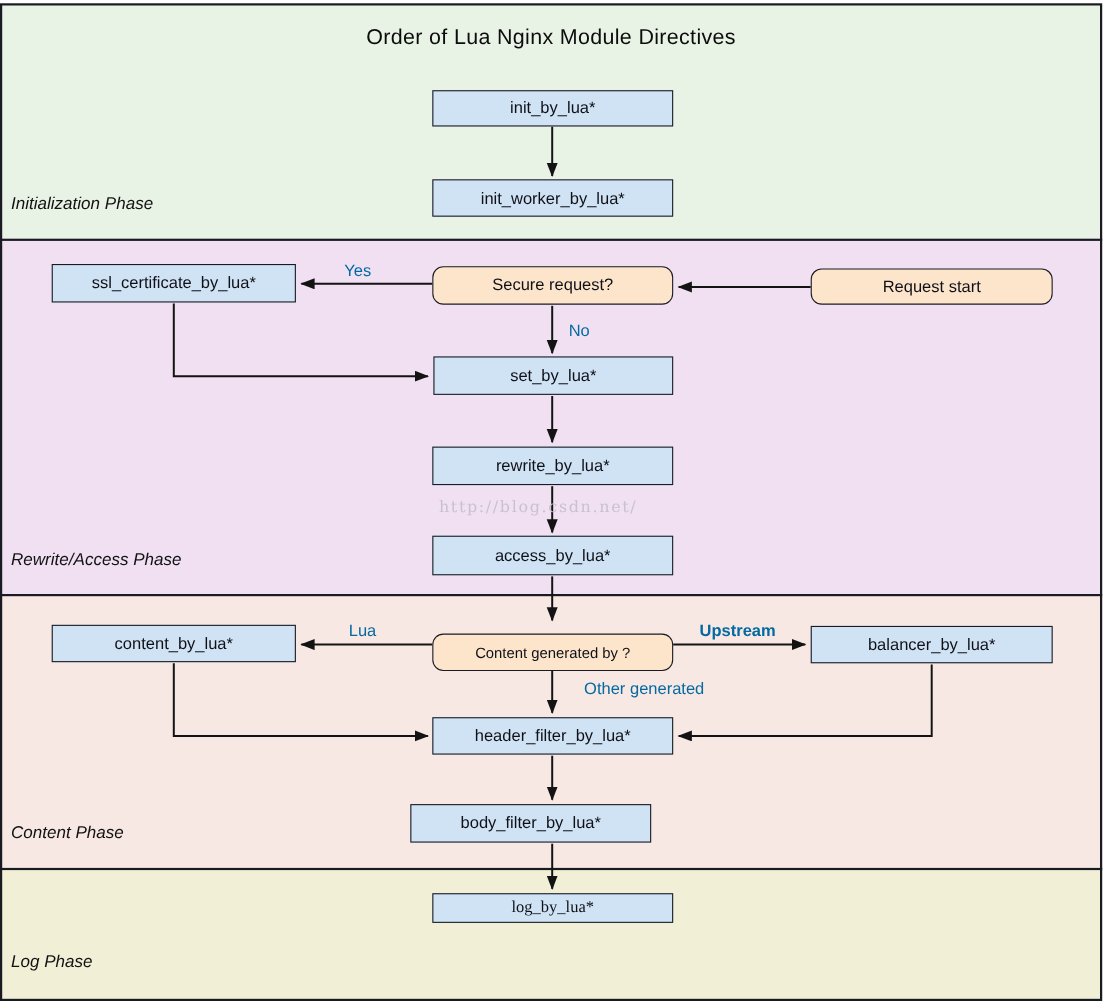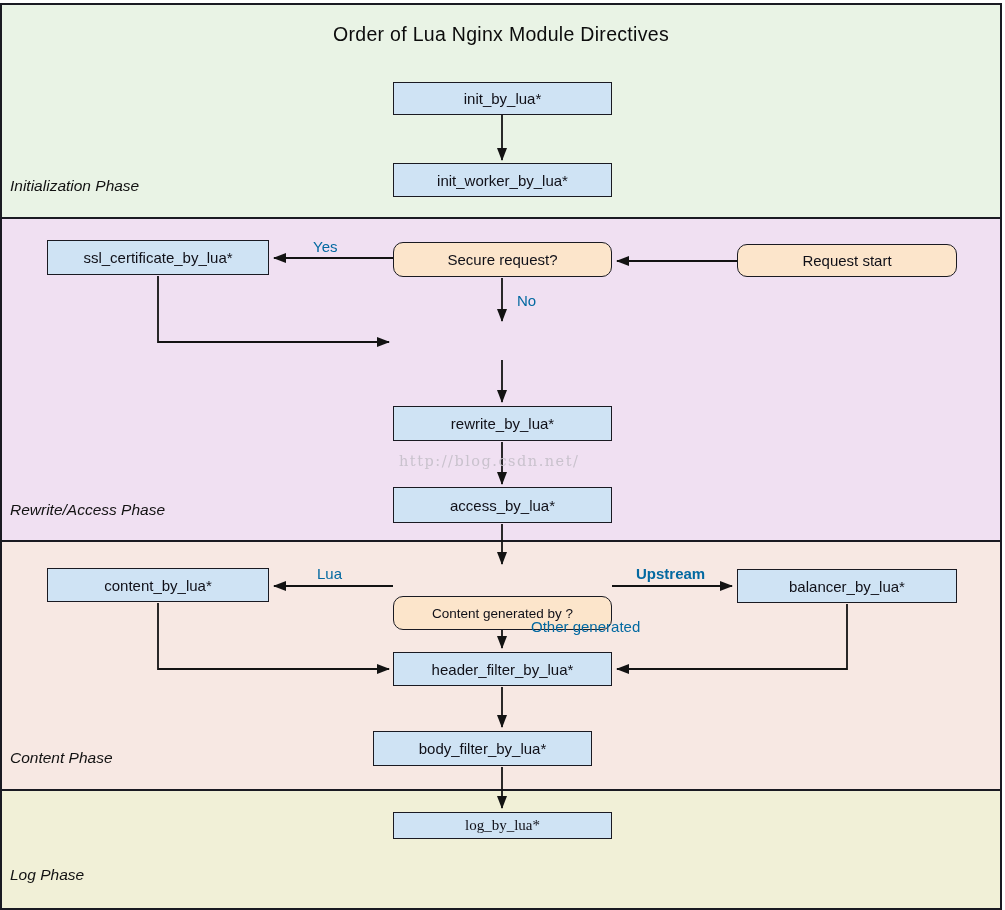--- a/index.html
+++ b/index.html
@@ -53,21 +53,21 @@
   }
   #n-init       {left:393px;top:82px; width:219px;height:33px;}
   #n-initworker {left:393px;top:163px;width:219px;height:34px;}
   #n-ssl        {left:47px; top:240px;width:222px;height:35px;}
   #n-secure     {left:393px;top:242px;width:219px;height:35px;}
   #n-reqstart   {left:737px;top:244px;width:220px;height:33px;}
   #n-set        {left:394px;top:324px;width:218px;height:35px;}
   #n-rewrite    {left:393px;top:406px;width:219px;height:35px;}
   #n-access     {left:393px;top:487px;width:219px;height:36px;}
   #n-content    {left:47px; top:568px;width:222px;height:34px;}
-  #n-contentgen {left:393px;top:596px;width:219px;height:34px;font-size:13.5px;}
+  #n-contentgen {left:393px;top:576px;width:219px;height:34px;font-size:13.5px;}
   #n-balancer   {left:737px;top:569px;width:220px;height:34px;}
   #n-header     {left:393px;top:652px;width:219px;height:34px;}
   #n-body       {left:373px;top:731px;width:219px;height:35px;}
   #n-log        {left:393px;top:812px;width:219px;height:27px;font-family:Liberation Serif, serif;}
   
   .edge-label{
     position:absolute;font-size:15px;color:#0369a1;white-space:nowrap;
   }
   #el-yes     {left:313px;top:238px;}
   #el-no      {left:517px;top:292px;}
@@ -123,20 +123,21 @@
     <line x1="502" y1="767" x2="502" y2="808" marker-end="url(#arrow)"></line>
   </svg>
 
   <div id="watermark">http://blog.csdn.net/</div>
 
   <div class="node" id="n-init">init_by_lua*</div>
   <div class="node" id="n-initworker">init_worker_by_lua*</div>
   <div class="node" id="n-ssl">ssl_certificate_by_lua*</div>
   <div class="node decision" id="n-secure">Secure request?</div>
   <div class="node decision" id="n-reqstart">Request start</div>
+  <div class="node" id="n-set">set_by_lua*</div>
   <div class="node" id="n-rewrite">rewrite_by_lua*</div>
   <div class="node" id="n-access">access_by_lua*</div>
   <div class="node" id="n-content">content_by_lua*</div>
   <div class="node decision" id="n-contentgen">Content generated by ?</div>
   <div class="node" id="n-balancer">balancer_by_lua*</div>
   <div class="node" id="n-header">header_filter_by_lua*</div>
   <div class="node" id="n-body">body_filter_by_lua*</div>
   <div class="node" id="n-log">log_by_lua*</div>
 
   <div class="edge-label" id="el-yes">Yes</div>

